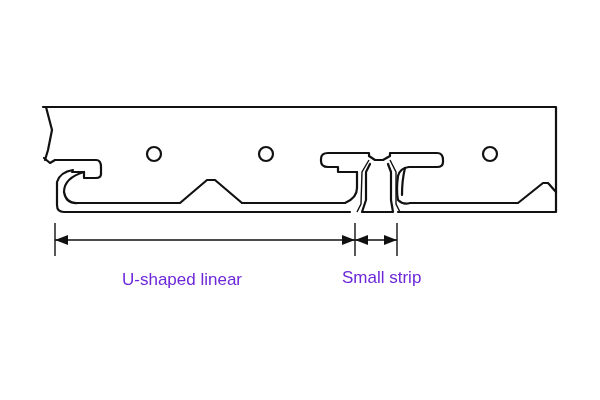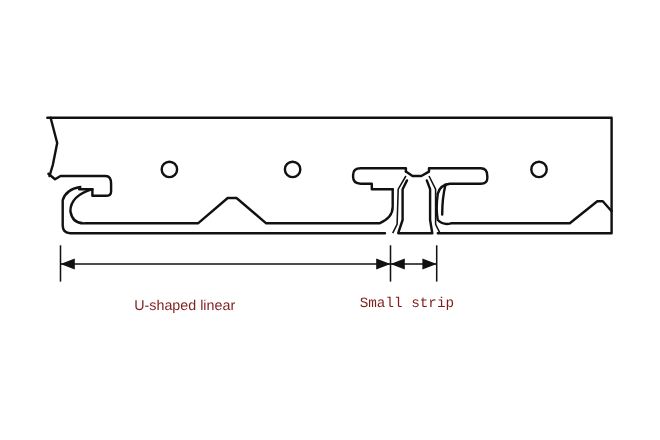--- a/index.html
+++ b/index.html
@@ -3,26 +3,26 @@
 <meta charset="utf-8">
 <style>
   html, body { margin: 0; padding: 0; background: #ffffff; }
   body { width: 600px; height: 400px; overflow: hidden; position: relative; }
   #diagram { position: absolute; left: 0; top: 0; width: 600px; height: 400px; }
   .stroke { fill: none; stroke: #111111; stroke-width: 2.2; stroke-linejoin: round; stroke-linecap: round; }
   .thin { fill: none; stroke: #111111; stroke-width: 1.4; }
   .label {
     position: absolute;
     font-family: "Liberation Sans", sans-serif;
-    font-size: 13px;
-    color: #7f1d1d;
+    font-size: 17px;
+    color: #6d28d9;
     white-space: nowrap;
   }
   #label-u { left: 122px; top: 270px; }
-  #label-s { left: 327px; top: 268px; font-family: Liberation Mono, monospace; }
+  #label-s { left: 342px; top: 268px; }
 </style>
 </head>
 <body>
 
 <svg id="diagram" viewBox="0 0 600 400" xmlns="http://www.w3.org/2000/svg">
 
   <g>
     <path class="stroke" d="M43 107 L556 107 L556 212 L398 212"></path>
 
     <path class="stroke" d="M46 107 L52 130 L48 150 L45 160"></path>

